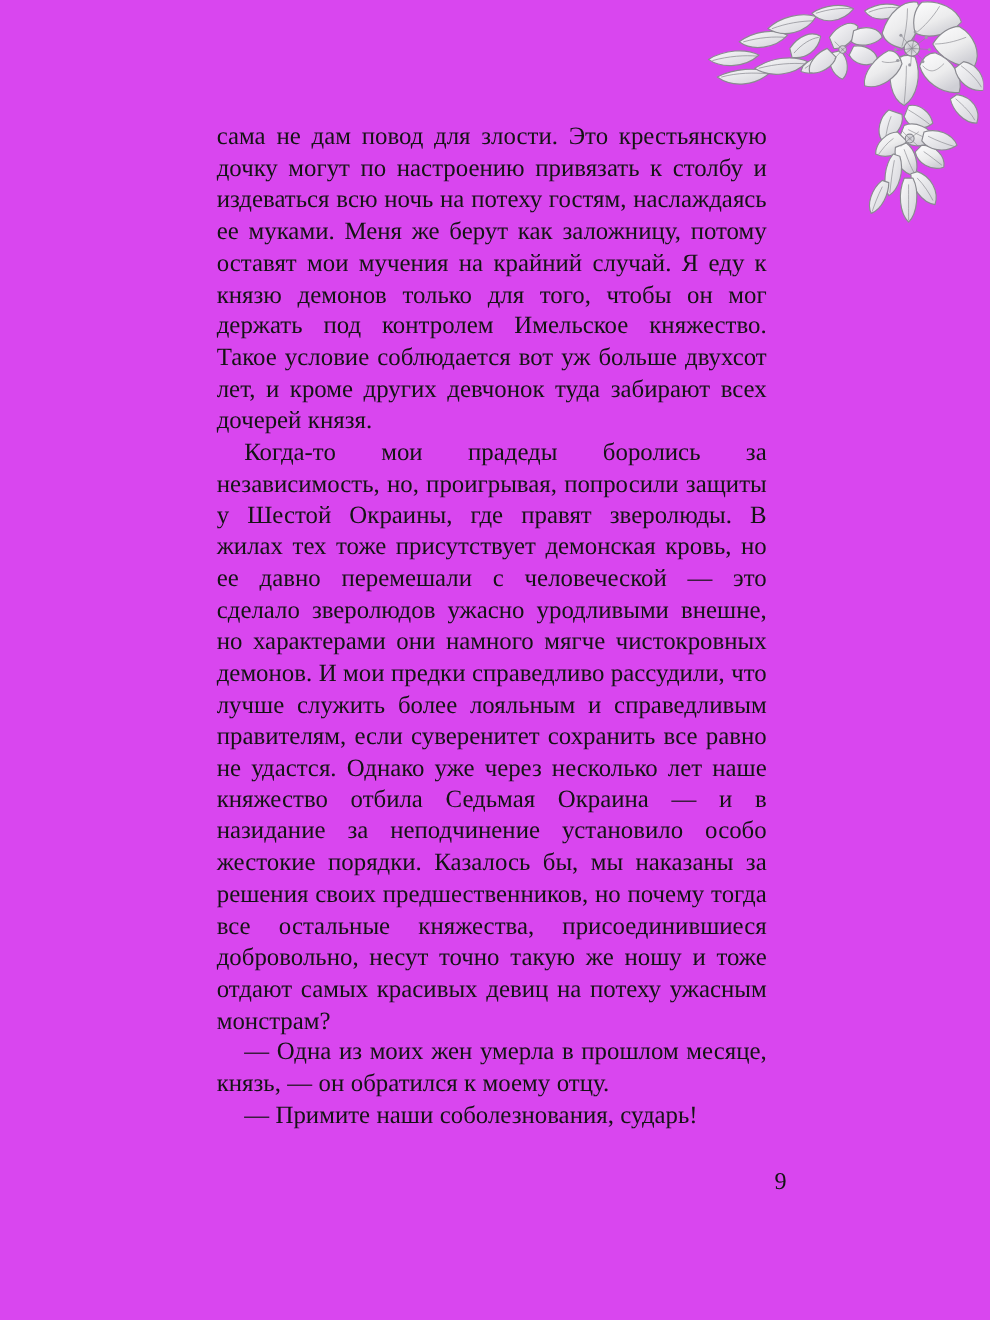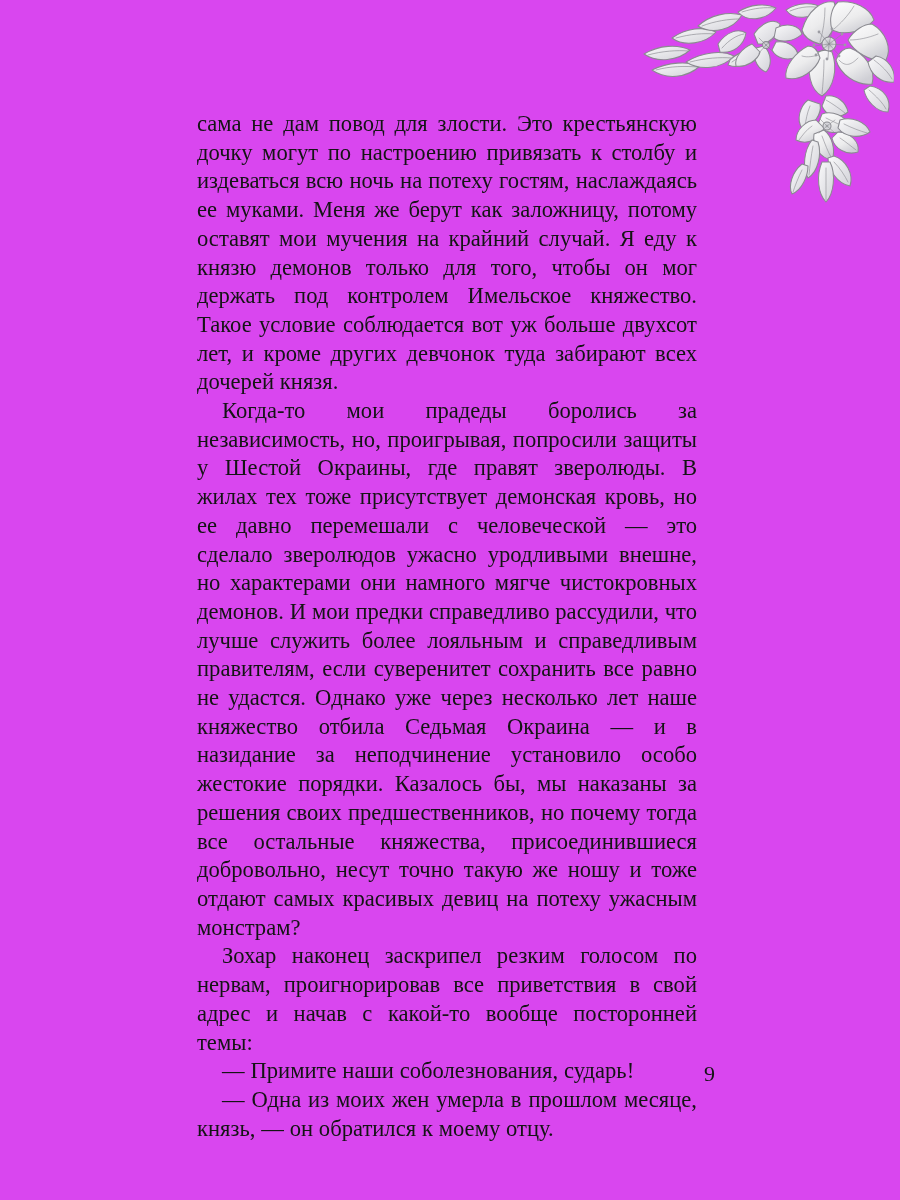--- a/index.html
+++ b/index.html
@@ -217,20 +217,19 @@
           <path d="M214 120 C226 116 240 122 244 132 C232 140 218 136 212 128 Z"></path>
           <path d="M218 124 C226 128 234 131 241 133" fill="none" stroke-width="0.6"></path>
         </g>
       </g>
     </svg>
   </div>
 
   <div class="text-column">
     <p class="para first">сама не дам повод для злости. Это крестьянскую дочку могут по настроению привязать к столбу и издеваться всю ночь на потеху гостям, наслаждаясь ее муками. Меня же берут как заложницу, потому оставят мои мучения на крайний случай. Я еду к князю демонов только для того, чтобы он мог держать под контролем Имельское княжество. Такое условие соблюдается вот уж больше двухсот лет, и кроме других девчонок туда забирают всех дочерей князя.</p>
     <p class="para indent">Когда-то мои прадеды боролись за независимость, но, проигрывая, попросили защиты у Шестой Окраины, где правят зверолюды. В жилах тех тоже присутствует демонская кровь, но ее давно перемешали с человеческой — это сделало зверолюдов ужасно уродливыми внешне, но характерами они намного мягче чистокровных демонов. И мои предки справедливо рассудили, что лучше служить более лояльным и справедливым правителям, если суверенитет сохранить все равно не удастся. Однако уже через несколько лет наше княжество отбила Седьмая Окраина — и в назидание за неподчинение установило особо жестокие порядки. Казалось бы, мы наказаны за решения своих предшественников, но почему тогда все остальные княжества, присоединившиеся добровольно, несут точно такую же ношу и тоже отдают самых красивых девиц на потеху ужасным монстрам?</p>
-    <p class="para indent">Зохар наконец заскрипел резким голосом по нервам, проигнорировав все приветствия в свой адрес и начав с какой-то вообще посторонней темы:</p>
+    <p class="para indent">— Одна из моих жен умерла в прошлом месяце, князь, — он обратился к моему отцу.</p>
     <p class="para indent">— Примите наши соболезнования, сударь!</p>
-    <p class="para indent">— Одна из моих жен умерла в прошлом месяце, князь, — он обратился к моему отцу.</p>
   </div>
 
   <div class="folio">9</div>
 
 </div>
 
 </body></html>

